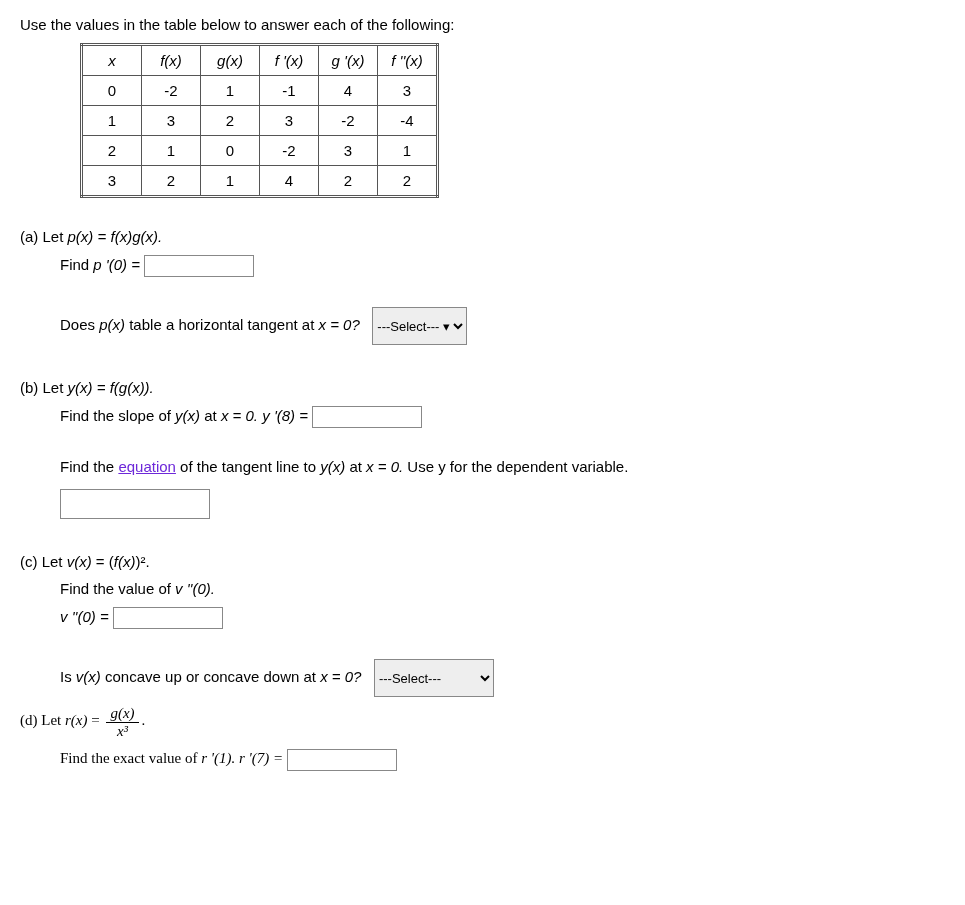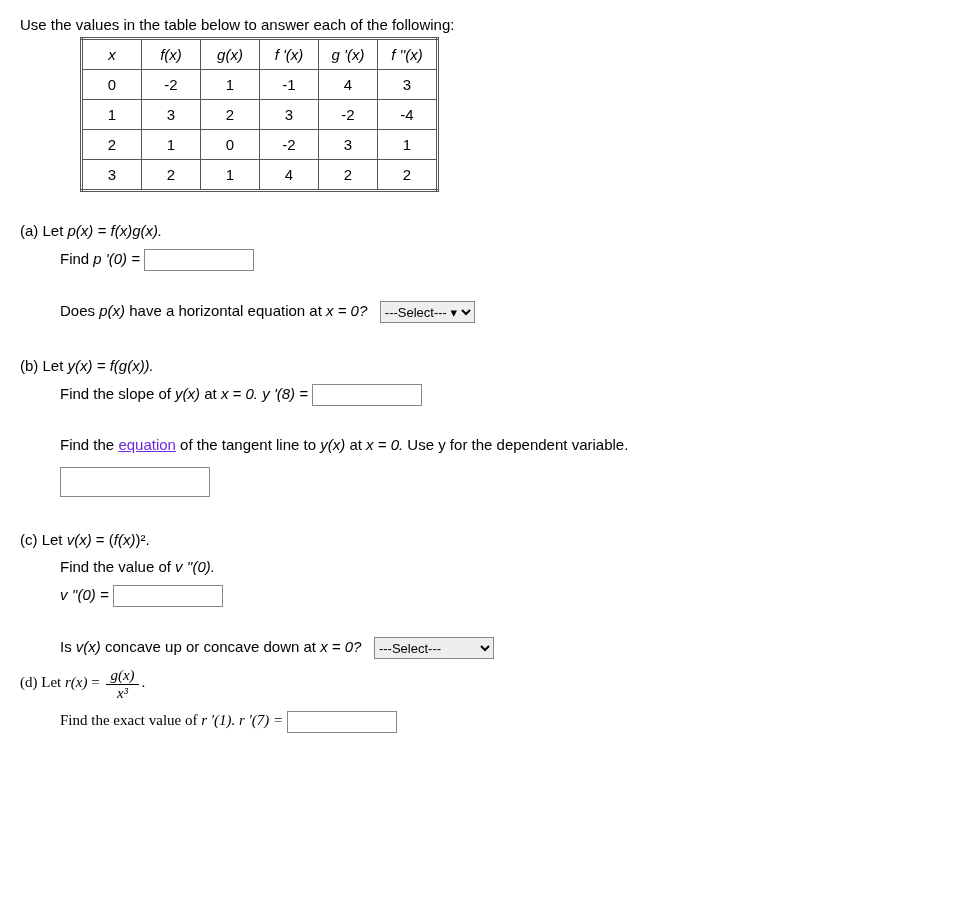--- a/index.html
+++ b/index.html
@@ -4,21 +4,21 @@
 <style>
   body {
     font-family: Arial, Helvetica, sans-serif;
     font-size: 15px;
     color: #000;
     margin: 0;
     padding: 16px 20px;
     width: 965px;
     box-sizing: border-box;
   }
-  .intro { margin-bottom: 4px; }
+  .intro { margin-bottom: 10px; }
   table.data {
     border-collapse: collapse;
     border: 3px double #555;
     margin-left: 60px;
     margin-bottom: 30px;
   }
   table.data th, table.data td {
     border: 1px solid #555;
     padding: 6px 12px;
     text-align: center;
@@ -37,21 +37,21 @@
     height: 22px;
     vertical-align: middle;
     background: #fff;
     box-sizing: border-box;
   }
   .inputbox.sm { min-width: 110px; }
   select {
     font-size: 13px;
     border: 1px solid #888;
     background: #eee;
-    height: 22px;
+    height: 38px;
     vertical-align: middle;
   }
   .link { color: #6d28d9; text-decoration: underline; }
   .frac { display:inline-block; vertical-align:middle; text-align:center; line-height:1.1; margin: 0 3px;}
   .frac .num { display:block; border-bottom:1px solid #000; padding:0 4px;}
   .frac .den { display:block; padding:0 4px;}
   .rowline { margin-bottom: 10px; }
 </style>
 </head>
 <body>
@@ -105,21 +105,21 @@
 
 <div class="part">
   <div class="rowline">
     <span>(a) Let </span><span class="fn">p(x)</span><span class="fn"> = f(x)g(x).</span>
   </div>
   <div class="sub">
     <span>Find </span><span class="fn">p '(0) =</span>
     <span class="inputbox sm"></span>
   </div>
   <div class="sub">
-    <span>Does </span><span class="fn">p(x)</span><span> have a horizontal equation at </span><span class="fn">x = 0?</span>&nbsp;&nbsp;
+    <span>Does </span><span class="fn">p(x)</span><span> table a horizontal tangent at </span><span class="fn">x = 0?</span>&nbsp;&nbsp;
     <select>
       <option>---Select--- ▾</option>
     </select>
   </div>
 </div>
 
 <div class="part">
   <div class="rowline">
     <span>(b) Let </span><span class="fn">y(x)</span><span class="fn"> = f(g(x)).</span>
   </div>

